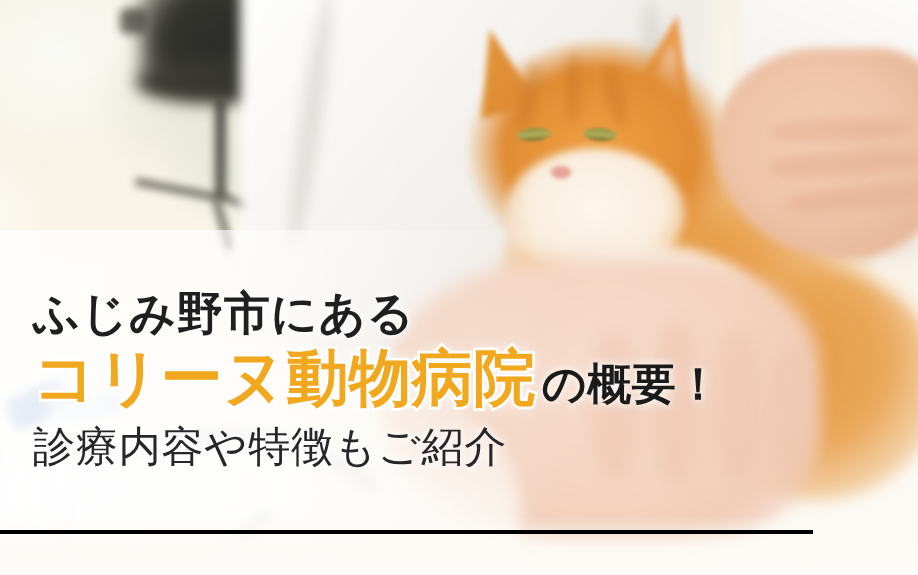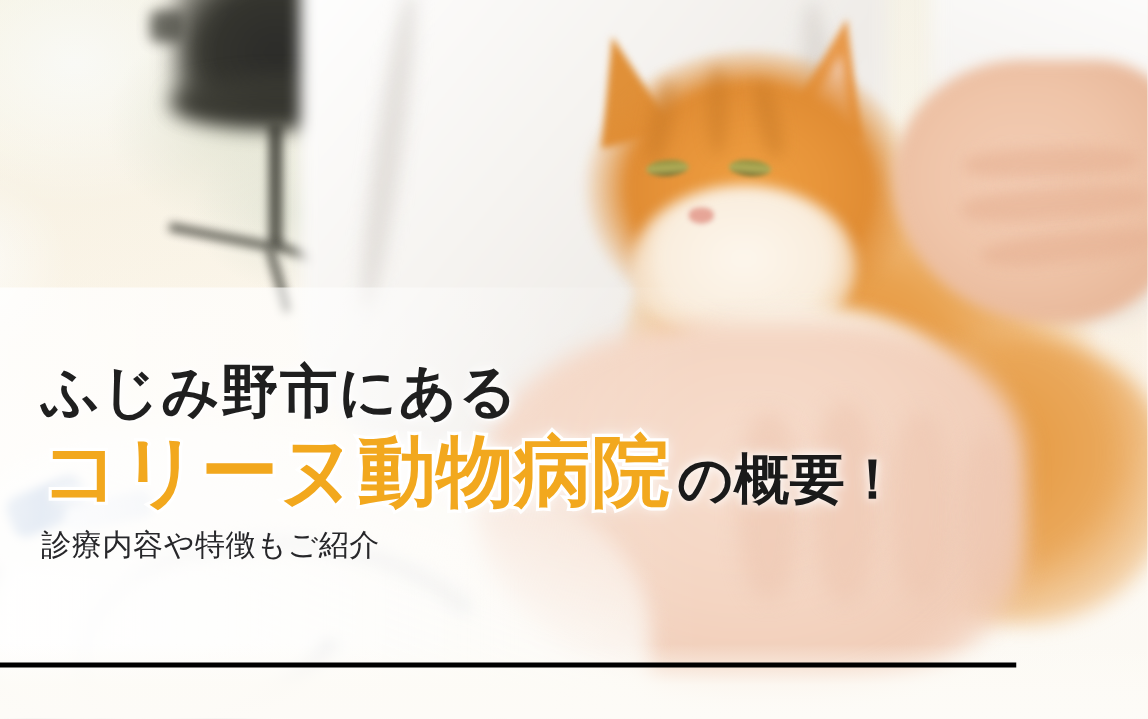--- a/index.html
+++ b/index.html
@@ -375,21 +375,21 @@
     font-weight: bold;
     color: #1a1a1a;
     letter-spacing: 0.01em;
     margin-left: 6px;
     text-shadow:
       0 0 7px rgba(255,255,255,0.95),
       0 0 14px rgba(255,255,255,0.8);
   }
   .line-sub {
     margin-top: 12px;
-    font-size: 24px;
+    font-size: 42px;
     font-weight: normal;
     color: #27272a;
     letter-spacing: 0.02em;
     line-height: 1.1;
     white-space: nowrap;
     text-shadow:
       0 0 7px rgba(255,255,255,0.95),
       0 0 13px rgba(255,255,255,0.8);
   }
 

